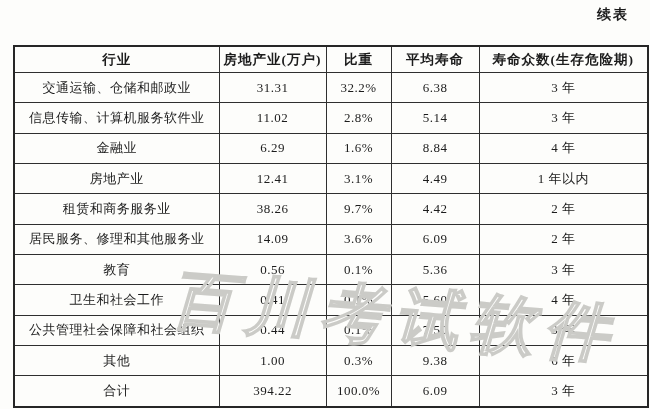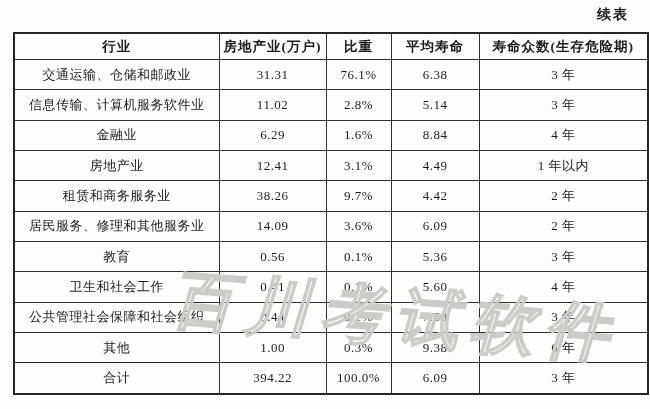--- a/index.html
+++ b/index.html
@@ -17,21 +17,21 @@
     top: 6px;
     right: 21px;
     font-size: 14px;
     font-weight: bold;
     letter-spacing: 2px;
     margin-left: 32px;
   }
   table.industry-table {
     position: absolute;
     left: 13px;
-    top: 32px;
+    top: 45px;
     width: 634px;
     height: 363px;
     border-collapse: collapse;
     table-layout: fixed;
     border: 2px solid #262626;
   }
   .industry-table th, .industry-table td {
     border: 1px solid #2f2f2f;
     text-align: center;
     vertical-align: middle;
@@ -88,21 +88,21 @@
           <th>房地产业(万户)</th>
           <th>比重</th>
           <th>平均寿命</th>
           <th>寿命众数(生存危险期)</th>
         </tr>
     </thead>
     <tbody>
         <tr>
           <td>交通运输、仓储和邮政业</td>
           <td>31.31</td>
-          <td>76.1%</td>
+          <td>32.2%</td>
           <td>6.38</td>
           <td>3 年</td>
         </tr>
         <tr>
           <td>信息传输、计算机服务软件业</td>
           <td>11.02</td>
           <td>2.8%</td>
           <td>5.14</td>
           <td>3 年</td>
         </tr>

